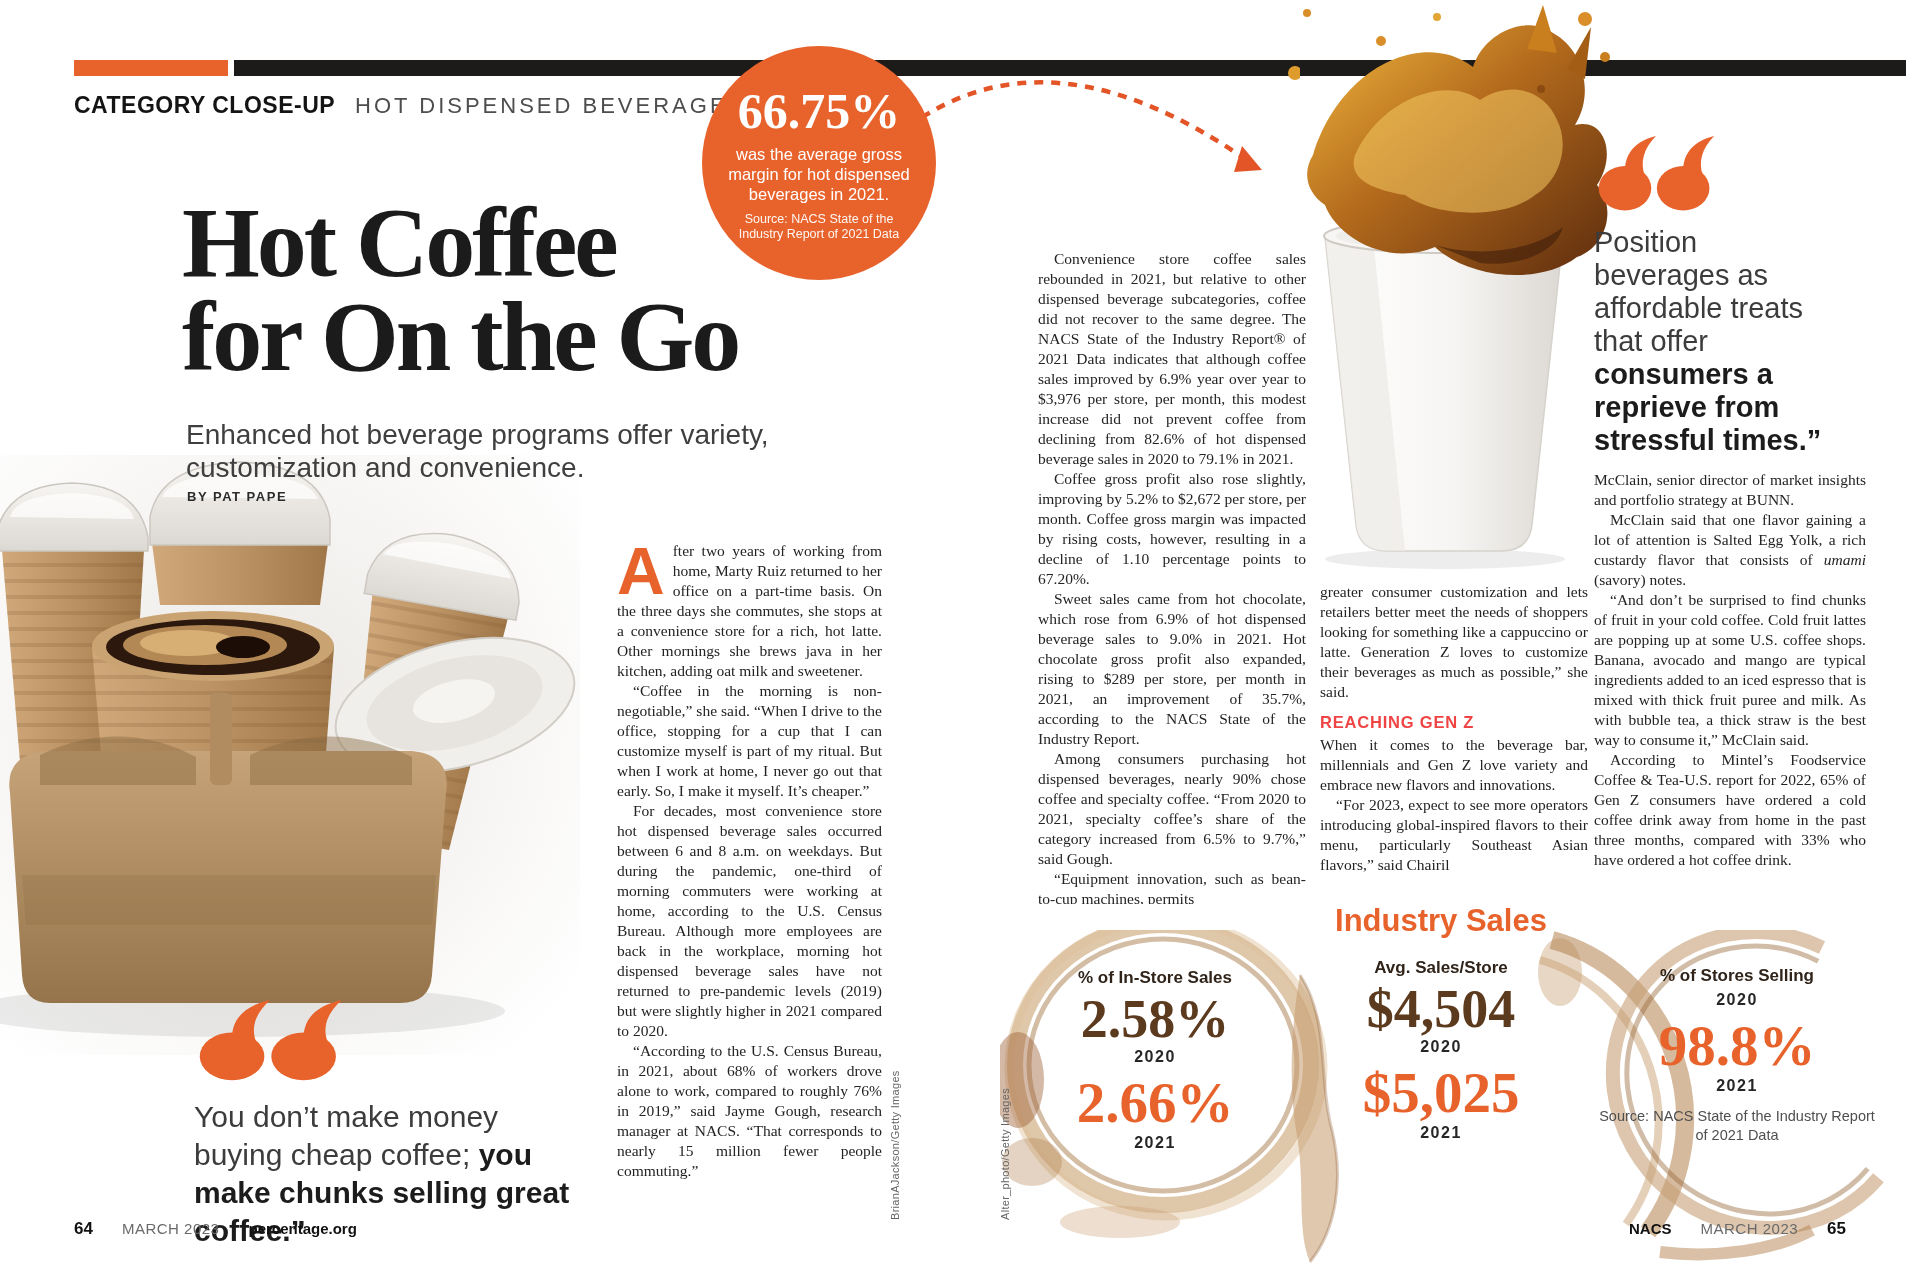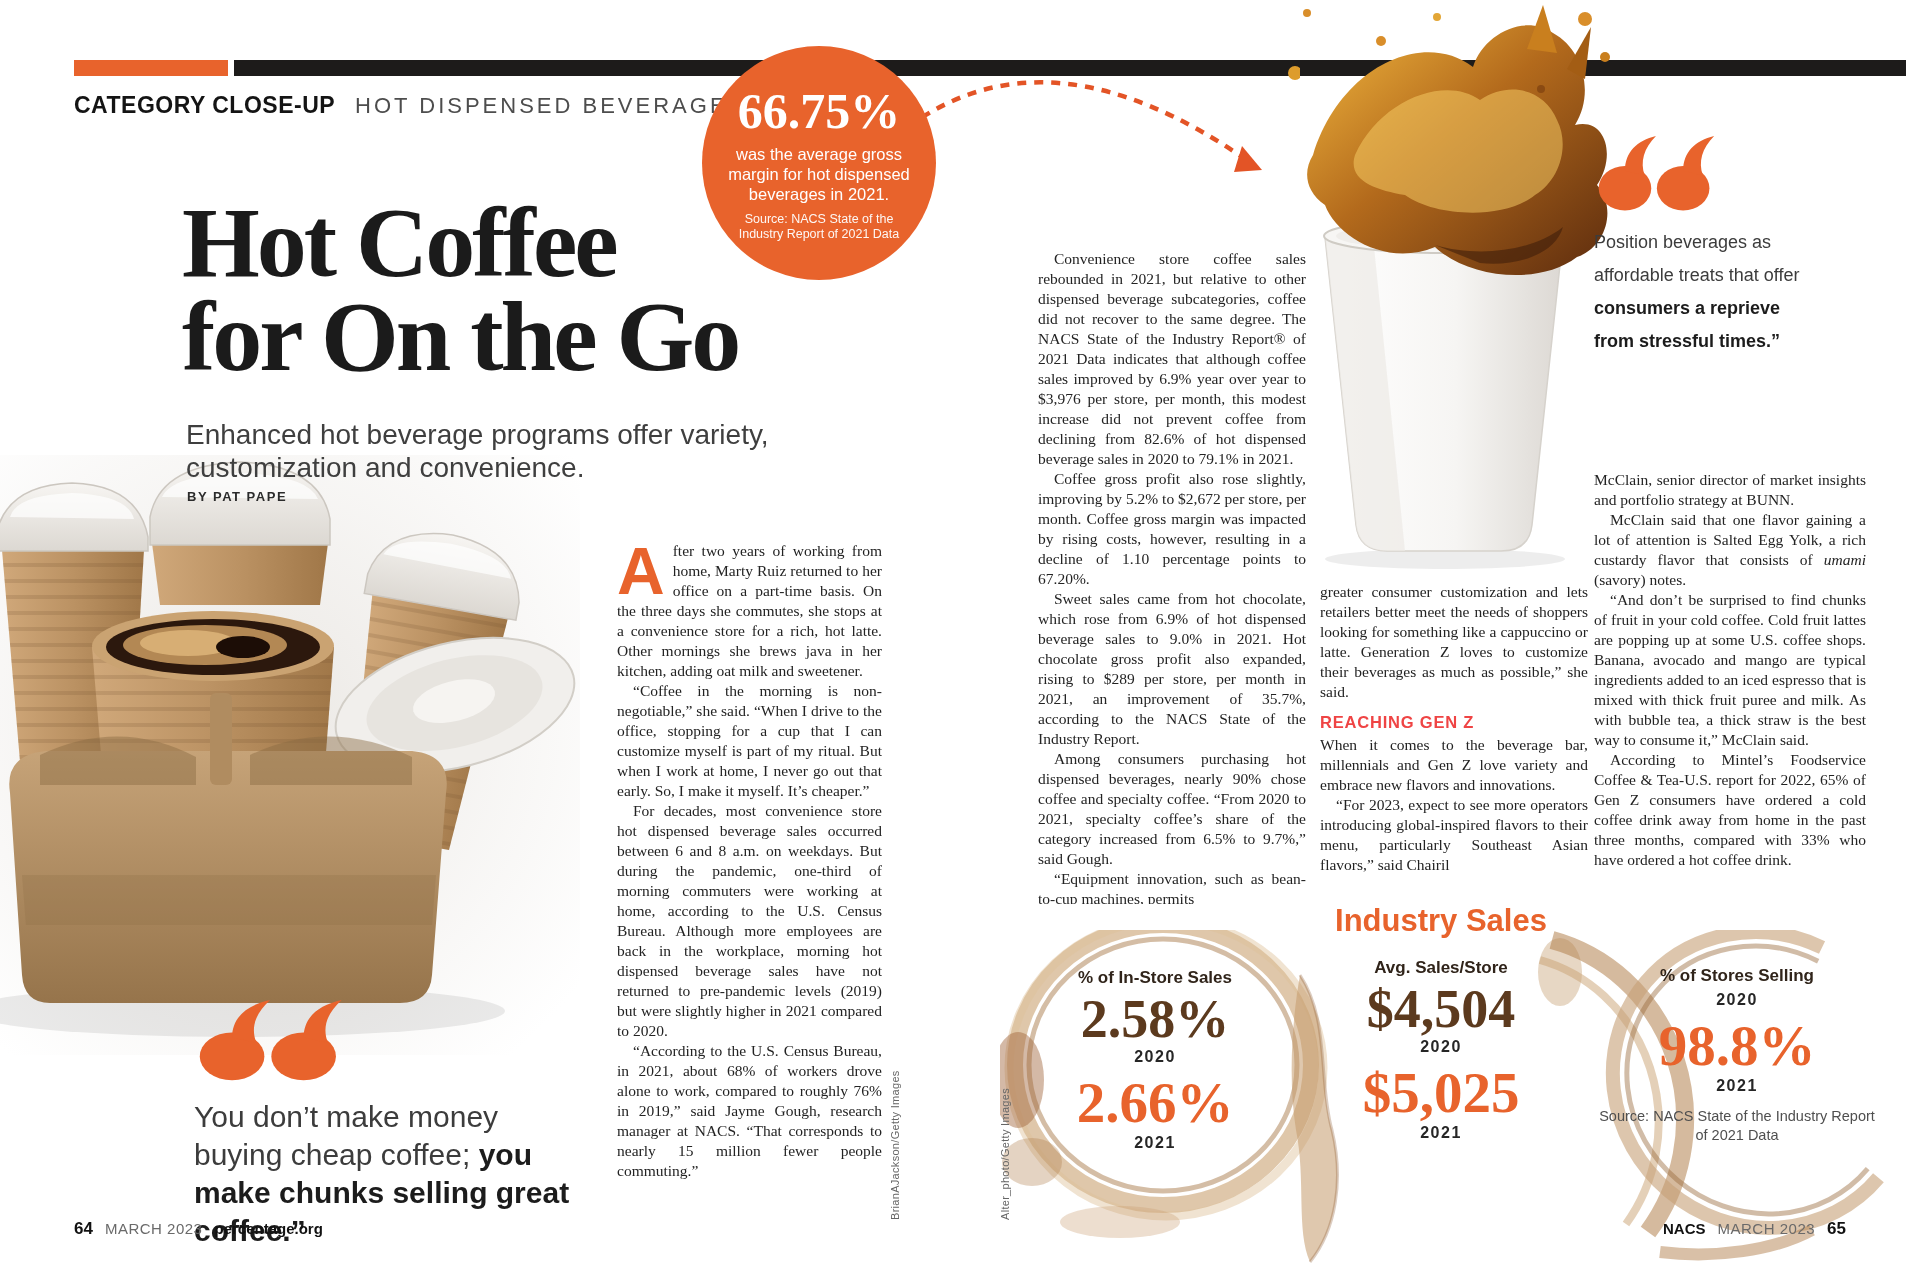--- a/index.html
+++ b/index.html
@@ -36,36 +36,36 @@
   .dropcap{float:left;color:#e8632c;font-family:"Liberation Sans",sans-serif;font-weight:900;
            font-size:66px;line-height:54px;margin:3px 8px 0 0;}
   .subhead-genz{font-family:"Liberation Sans",sans-serif;font-weight:800;font-size:16.5px;
                 letter-spacing:.8px;color:#ef4444;margin:10px 0 3px;}
   .ital{font-style:italic;}
   
   .pullquote{position:absolute;z-index:2;}
   #pq-left{left:194px;top:1000px;width:410px;}
   #pq-left .pq-text{margin-top:12px;font-size:30px;line-height:38px;color:#3c3c3c;width:400px;}
   #pq-right{left:1594px;top:136px;width:240px;}
-  #pq-right .pq-text{margin-top:10px;font-size:18px;line-height:33px;color:#3c3c3c;width:228px;}
+  #pq-right .pq-text{margin-top:10px;font-size:29px;line-height:33px;color:#3c3c3c;width:228px;}
   .pq-bold{font-weight:700;color:#1c1c1c;}
   
   .is-title{position:absolute;left:1306px;top:903px;width:270px;text-align:center;font-size:31px;
             font-weight:800;color:#e8632c;z-index:2;}
   .stat{position:absolute;width:270px;text-align:center;z-index:2;}
   #stat1{left:1020px;top:968px;}
   #stat2{left:1306px;top:958px;}
   #stat3{left:1597px;top:966px;width:280px;}
   .stat-label{font-size:17px;font-weight:700;color:#30241a;margin-bottom:5px;}
   .stat-v2020{font-family:"Liberation Serif",serif;font-weight:700;font-size:54px;line-height:52px;color:#5c3a1e;}
   .stat-v2021{font-family:"Liberation Serif",serif;font-weight:700;font-size:57px;line-height:56px;color:#e8632c;}
   .stat-year{font-size:16px;font-weight:600;letter-spacing:1.5px;color:#262626;margin:3px 0 9px;}
   .stat-source{font-size:14.5px;line-height:19px;color:#4f4f4f;margin-top:12px;}
   
-  .footer{position:absolute;top:1219px;display:flex;align-items:baseline;gap:12px;font-size:15px;z-index:2;justify-content:center;}
+  .footer{position:absolute;top:1219px;display:flex;align-items:baseline;gap:29px;font-size:15px;z-index:2;justify-content:center;}
   #footer-left{left:74px;} #footer-right{right:74px;}
   .f-page{font-weight:800;font-size:17px;color:#111;}
   .f-issue{color:#6a6a6a;letter-spacing:.5px;}
   .f-site{font-weight:800;color:#111;}
   .f-brand{font-weight:800;color:#111;}
   .credit{position:absolute;writing-mode:vertical-rl;transform:rotate(180deg);font-size:11px;
           color:#666;letter-spacing:.3px;z-index:2;}
   #credit1{left:889px;top:1035px;height:185px;}
   #credit2{left:999px;top:1035px;height:185px;}
   

